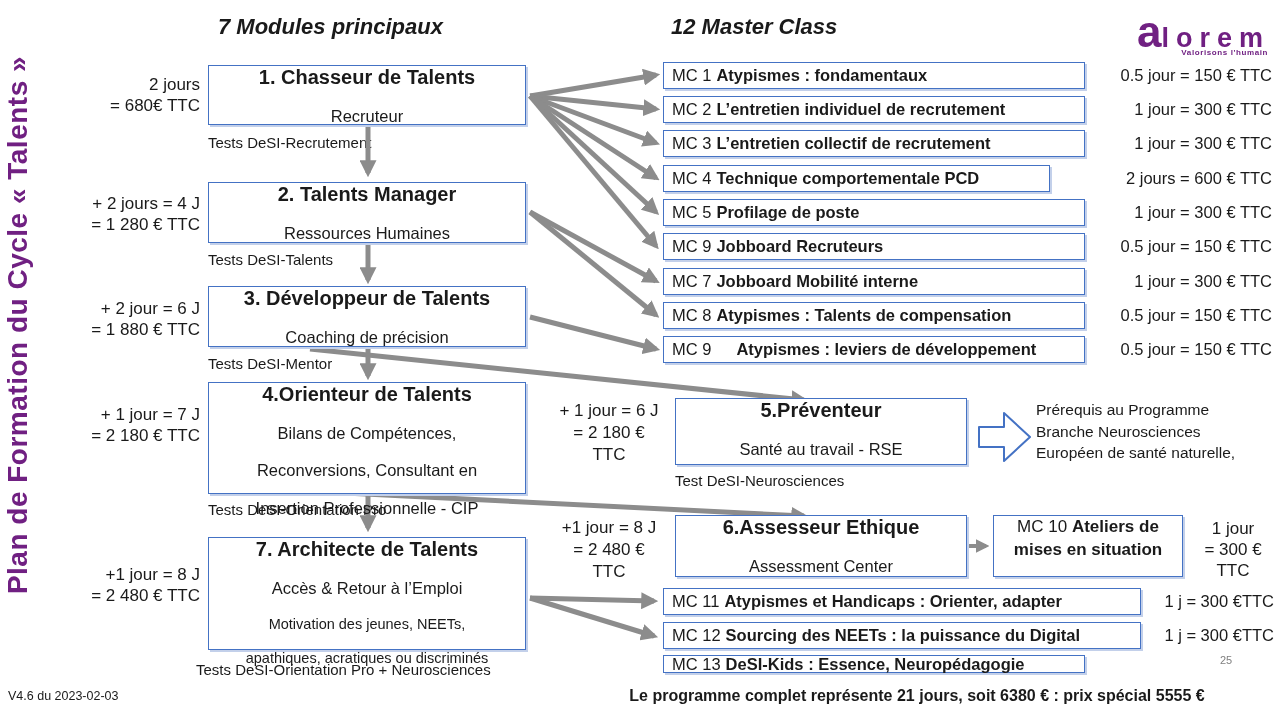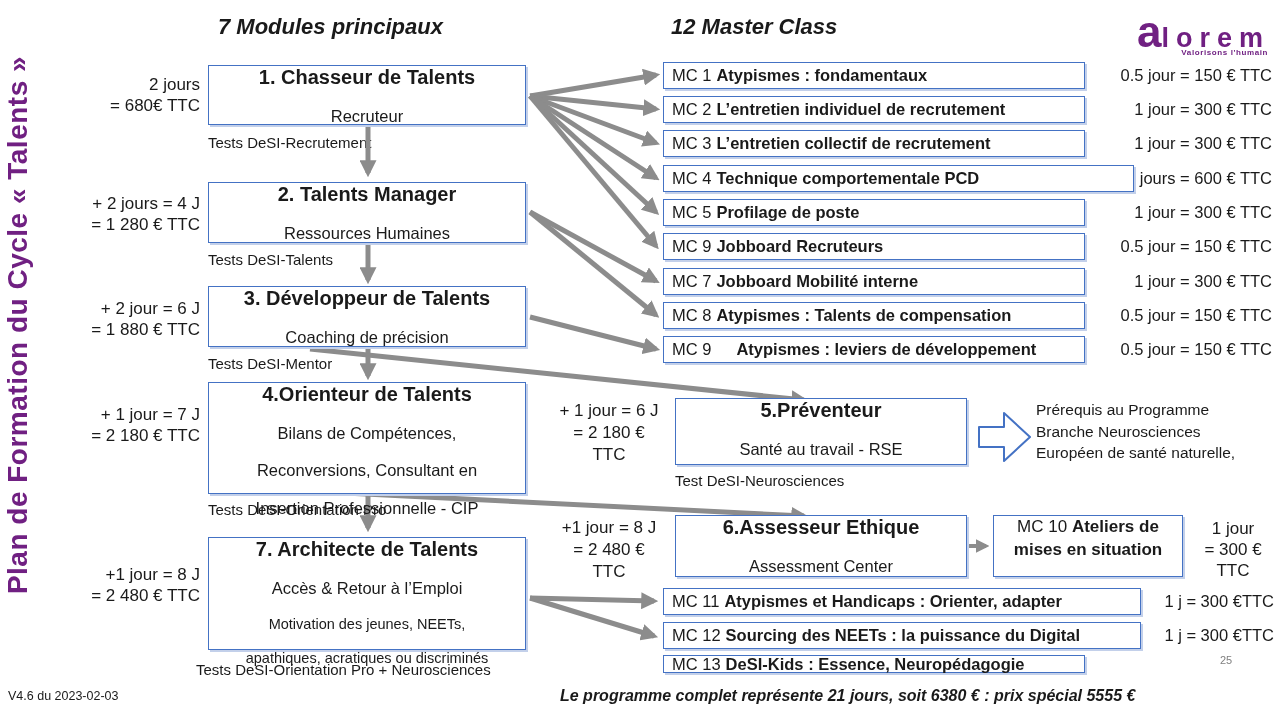--- a/index.html
+++ b/index.html
@@ -30,22 +30,22 @@
     transform:rotate(-90deg);text-align:center;
     font-size:28px;font-weight:bold;letter-spacing:.5px;white-space:nowrap;
   }
   
   #logo{position:absolute;top:10px;right:10px;text-align:right;line-height:1;}
   #logo .row{display:flex;align-items:baseline;justify-content:flex-end;}
   #logo .big-a{font-size:44px;font-weight:bold;}
   #logo .rest{font-size:27px;font-weight:bold;letter-spacing:7px;}
   #logo .tag{font-size:8px;letter-spacing:.6px;margin-top:-5px;margin-right:2px;font-weight:bold;}
   #prereq{position:absolute;left:1036px;top:399px;font-size:15.5px;line-height:21.5px;white-space:nowrap;}
-  #footnote{position:absolute;left:560px;top:687px;width:714px;text-align:left;
-    font-style:italic;font-weight:600;font-size:16px;white-space:nowrap;}
+  #footnote{position:absolute;left:560px;top:687px;width:714px;text-align:center;
+    font-weight:600;font-size:16px;white-space:nowrap;}
   #version{position:absolute;left:8px;top:689px;font-size:12.5px;}
   #pagenum{position:absolute;left:1220px;top:654px;font-size:11px;color:#808080;}
   svg#arrow-layer{position:absolute;left:0;top:0;pointer-events:none;} .layer2{z-index:2;} .layer3{position:absolute;z-index:3;}
 </style>
 </head>
 <body>
 
 <div id="slide">
 
   <div id="vtitle" style="color: rgb(112, 32, 130);">Plan de Formation du Cycle « Talents »</div>
@@ -155,21 +155,21 @@
       <b>L’entretien individuel de recrutement</b>
   </div>
   <div class="price-r" style="left:1060px;top:96px;width:212px;">1 jour = 300 € TTC</div>
 
   <div class="box mcrow layer3" style="left:663px;top:130px;width:422px;height:27px;">
     <span>MC 3</span>
       <b>L’entretien collectif de recrutement</b>
   </div>
   <div class="price-r" style="left:1060px;top:130px;width:212px;">1 jour = 300 € TTC</div>
 
-  <div class="box mcrow layer3" style="left:663px;top:165px;width:471px;height:27px;">
+  <div class="box mcrow layer3" style="left:663px;top:165px;width:387px;height:27px;">
     <span>MC 4</span>
       <b>Technique comportementale PCD</b>
   </div>
   <div class="price-r" style="left:1060px;top:165px;width:212px;">2 jours = 600 € TTC</div>
 
   <div class="box mcrow layer3" style="left:663px;top:199px;width:422px;height:27px;">
     <span>MC 5</span>
       <b>Profilage de poste</b>
   </div>
   <div class="price-r" style="left:1060px;top:199px;width:212px;">1 jour = 300 € TTC</div>

